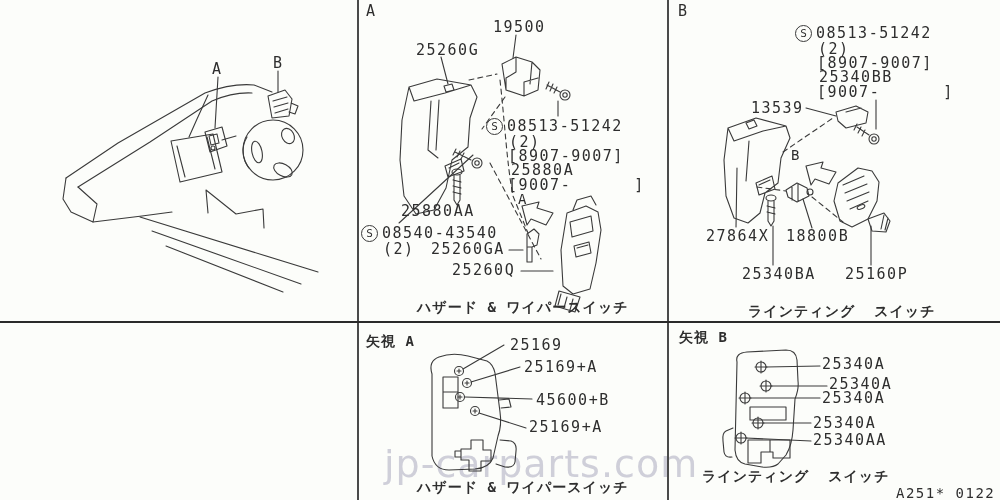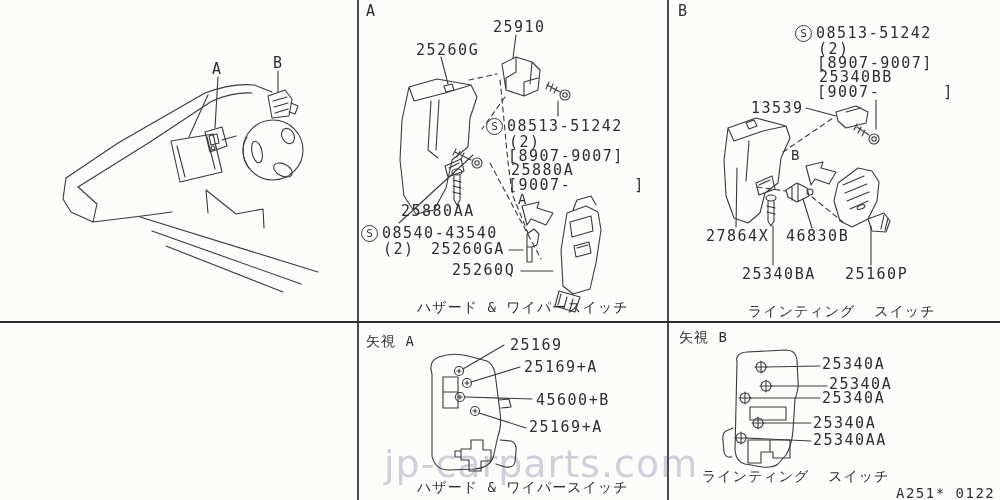--- a/index.html
+++ b/index.html
@@ -1,19 +1,19 @@
 <!DOCTYPE html>
 <html><head>
 <meta charset="utf-8">
 <style>
   html,body{margin:0;padding:0;background:#fff;}
   #stage{position:relative;width:1000px;height:500px;background:#fcfdfa;overflow:hidden;
          font-family:"DejaVu Sans Mono","DejaVu Sans",monospace;color:#2e2e2e;}
   .lbl{position:absolute;font-size:15px;letter-spacing:1.5px;white-space:pre;line-height:1.05;z-index:3;}
-  .cap{font-size:14px;letter-spacing:1px;}
+  .cap{font-size:14px;letter-spacing:1px;font-weight:bold;}
   .small{font-size:14px;}
   .s-badge{position:absolute;width:17px;height:17px;border:1.6px solid #3a3a3a;border-radius:50%;
            display:flex;align-items:center;justify-content:center;font-size:11px;letter-spacing:0;
            box-sizing:border-box;z-index:3;}
   .watermark{position:absolute;left:384px;top:442px;font-family:"DejaVu Sans",sans-serif;
              font-size:38px;letter-spacing:1px;color:#cfcfd9;z-index:1;}
   .divider-v{position:absolute;top:0;width:2px;height:500px;background:#4a4a4a;z-index:2;}
   .divider-h{position:absolute;left:0;top:321px;width:1000px;height:2px;background:#2a2a2a;z-index:2;}
   svg.art{position:absolute;left:0;top:0;z-index:2;}
   svg.art path, svg.art circle, svg.art ellipse{fill:none;stroke:#3a3a3a;stroke-width:1.1;
@@ -170,21 +170,21 @@
           <path d="M735,438 L747,438 M741,432 L741,444"></path>
         </g>
       <path d="M766,367 L820,366 M771,386 L827,386 M750,398 L820,398 M763,423 L811,423 M746,438 L811,441"></path>
     </g>
   </svg>
 
   <div class="lbl" style="left:212px;top:62px">A</div>
   <div class="lbl" style="left:273px;top:56px">B</div>
 
   <div class="lbl" style="left:366px;top:4px">A</div>
-  <div class="lbl" style="left:493px;top:20px">25910</div>
+  <div class="lbl" style="left:493px;top:20px">19500</div>
   <div class="lbl" style="left:416px;top:43px">25260G</div>
   <div class="s-badge" style="left:486px;top:118px">S</div>
   <div class="lbl" style="left:507px;top:119px">08513-51242</div>
   <div class="lbl" style="left:509px;top:135px">(2)</div>
   <div class="lbl" style="left:508px;top:149px">[8907-9007]</div>
   <div class="lbl" style="left:511px;top:163px">25880A</div>
   <div class="lbl" style="left:508px;top:178px">[9007-      ]</div>
   <div class="lbl small" style="left:518px;top:192px">A</div>
   <div class="lbl" style="left:401px;top:204px">25880AA</div>
   <div class="s-badge" style="left:361px;top:225px">S</div>
@@ -197,21 +197,21 @@
   <div class="lbl" style="left:678px;top:4px">B</div>
   <div class="s-badge" style="left:795px;top:25px">S</div>
   <div class="lbl" style="left:816px;top:26px">08513-51242</div>
   <div class="lbl" style="left:818px;top:42px">(2)</div>
   <div class="lbl" style="left:817px;top:56px">[8907-9007]</div>
   <div class="lbl" style="left:819px;top:70px">25340BB</div>
   <div class="lbl" style="left:817px;top:85px">[9007-      ]</div>
   <div class="lbl" style="left:751px;top:101px">13539</div>
   <div class="lbl small" style="left:791px;top:148px">B</div>
   <div class="lbl" style="left:706px;top:229px">27864X</div>
-  <div class="lbl" style="left:786px;top:229px">46830B</div>
+  <div class="lbl" style="left:786px;top:229px">18800B</div>
   <div class="lbl" style="left:742px;top:267px">25340BA</div>
   <div class="lbl" style="left:845px;top:267px">25160P</div>
   <div class="lbl cap" style="left:748px;top:304px">ラインティング  スイッチ</div>
 
   <div class="lbl cap" style="left:366px;top:334px">矢視 A</div>
   <div class="lbl" style="left:510px;top:338px">25169</div>
   <div class="lbl" style="left:524px;top:360px">25169+A</div>
   <div class="lbl" style="left:536px;top:393px">45600+B</div>
   <div class="lbl" style="left:529px;top:420px">25169+A</div>
   <div class="lbl cap" style="left:417px;top:480px">ハザード &amp; ワイパースイッチ</div>

